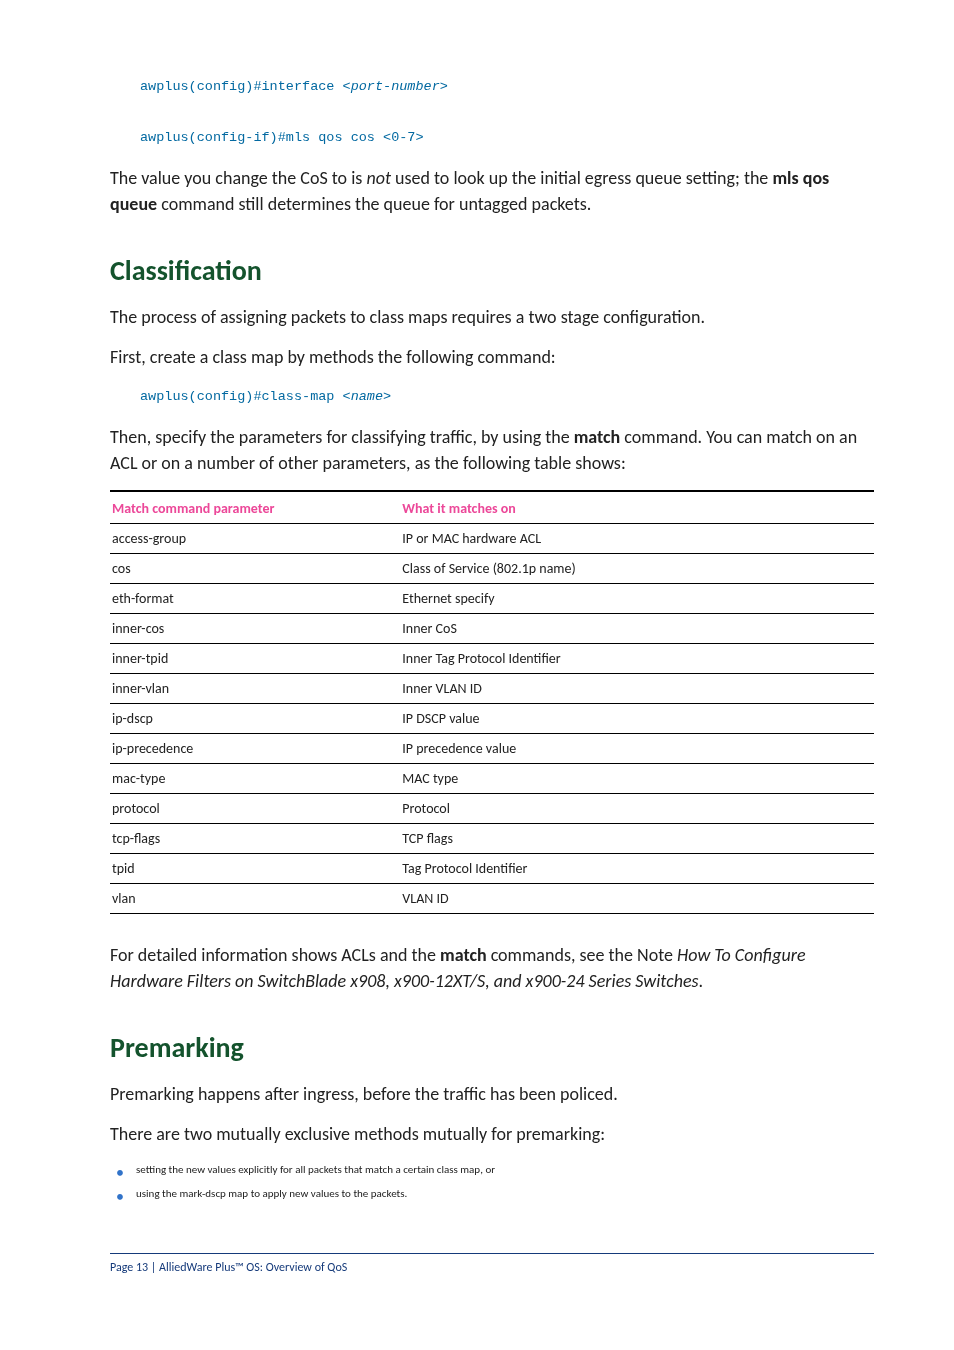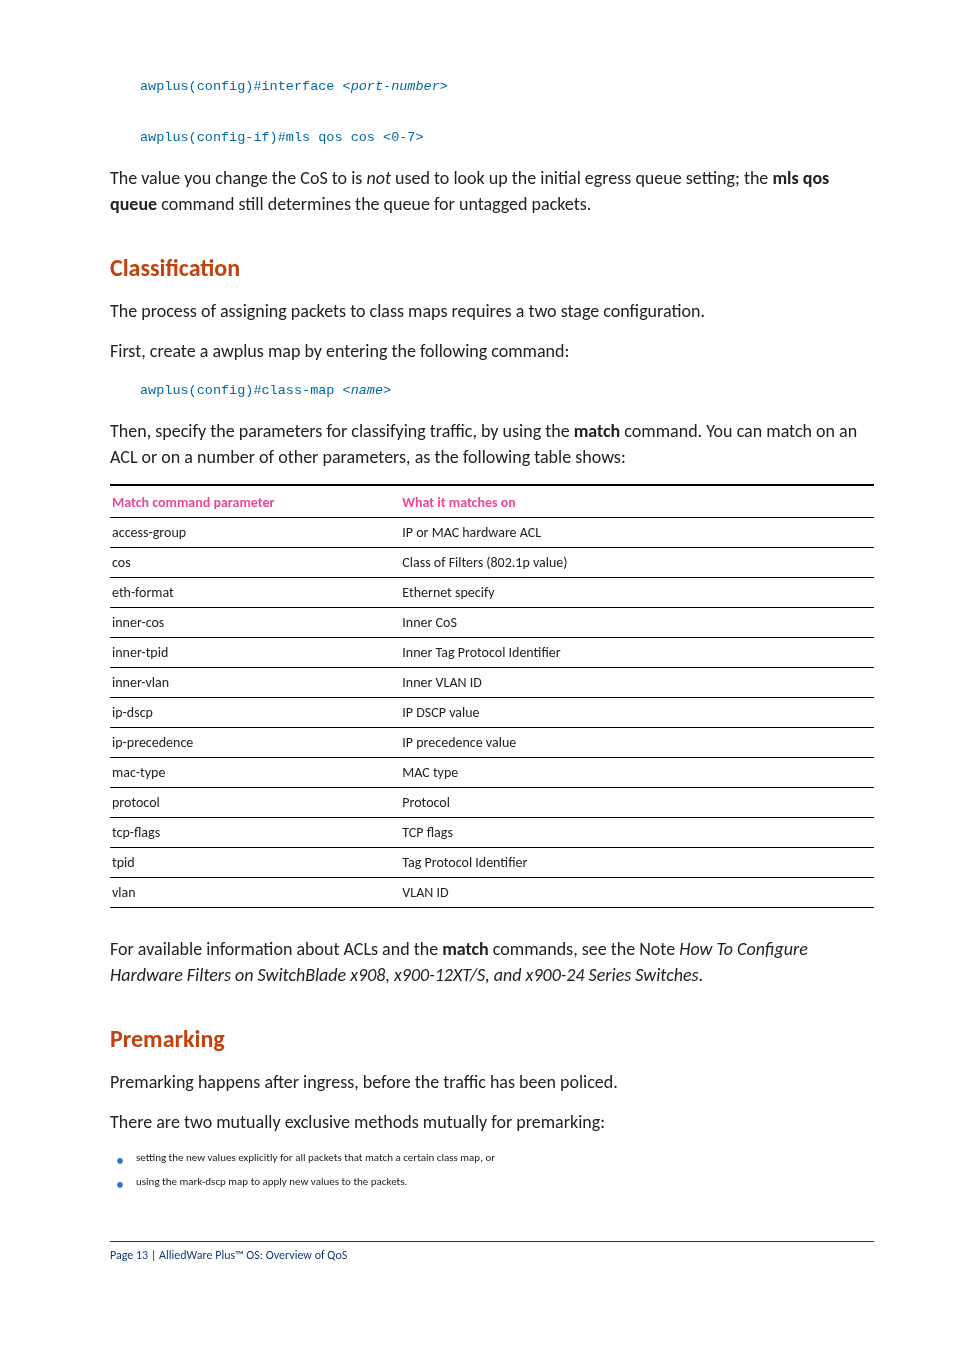--- a/index.html
+++ b/index.html
@@ -22,22 +22,22 @@
     white-space: pre;
   }
   .code .arg { font-style: italic; }
   p.body {
     font-size: 18px;
     line-height: 1.45;
     margin: 14px 0;
     color: #222;
   }
   h2 {
-    color: #c2410c;
-    font-size: 24px;
+    color: #14532d;
+    font-size: 28px;
     font-weight: 700;
     margin: 36px 0 16px 0;
   }
   strong { font-weight: 700; }
   em { font-style: italic; }
   table {
     width: 100%;
     border-collapse: collapse;
     margin: 14px 0 28px 0;
     font-size: 14px;
@@ -97,21 +97,21 @@
 <span>awplus(config-if)#mls qos cos &lt;0-7&gt;</span></div>
 
   <p class="body">
     <span>The value you change the CoS to is </span><em>not</em><span> used to look up the initial egress queue setting; the </span><strong>mls qos queue</strong><span> command still determines the queue for untagged packets.</span>
   </p>
 
   <h2>Classification</h2>
 
   <p class="body">The process of assigning packets to class maps requires a two stage configuration.</p>
 
-  <p class="body">First, create a awplus map by entering the following command:</p>
+  <p class="body">First, create a class map by methods the following command:</p>
 
   <div class="code"><span>awplus(config)#class-map &lt;</span><span class="arg">name</span><span>&gt;</span></div>
 
   <p class="body">
     <span>Then, specify the parameters for classifying traffic, by using the </span><strong>match</strong><span> command. You can match on an ACL or on a number of other parameters, as the following table shows:</span>
   </p>
 
   <table>
     <thead>
       <tr>
@@ -119,21 +119,21 @@
         <th>What it matches on</th>
       </tr>
     </thead>
     <tbody id="table-body">
         <tr>
           <td>access-group</td>
           <td>IP or MAC hardware ACL</td>
         </tr>
         <tr>
           <td>cos</td>
-          <td>Class of Filters (802.1p value)</td>
+          <td>Class of Service (802.1p name)</td>
         </tr>
         <tr>
           <td>eth-format</td>
           <td>Ethernet specify</td>
         </tr>
         <tr>
           <td>inner-cos</td>
           <td>Inner CoS</td>
         </tr>
         <tr>
@@ -169,21 +169,21 @@
           <td>Tag Protocol Identifier</td>
         </tr>
         <tr>
           <td>vlan</td>
           <td>VLAN ID</td>
         </tr>
       </tbody>
   </table>
 
   <p class="body">
-    <span>For available information about ACLs and the </span><strong>match</strong><span> commands, see the Note </span><em>How To Configure Hardware Filters on SwitchBlade x908, x900-12XT/S, and x900-24 Series Switches</em><span>.</span>
+    <span>For detailed information shows ACLs and the </span><strong>match</strong><span> commands, see the Note </span><em>How To Configure Hardware Filters on SwitchBlade x908, x900-12XT/S, and x900-24 Series Switches</em><span>.</span>
   </p>
 
   <h2>Premarking</h2>
 
   <p class="body">Premarking happens after ingress, before the traffic has been policed.</p>
 
   <p class="body">There are two mutually exclusive methods mutually for premarking:</p>
 
   <ul class="bullets" id="bullet-list">
       <li>setting the new values explicitly for all packets that match a certain class map, or</li>

